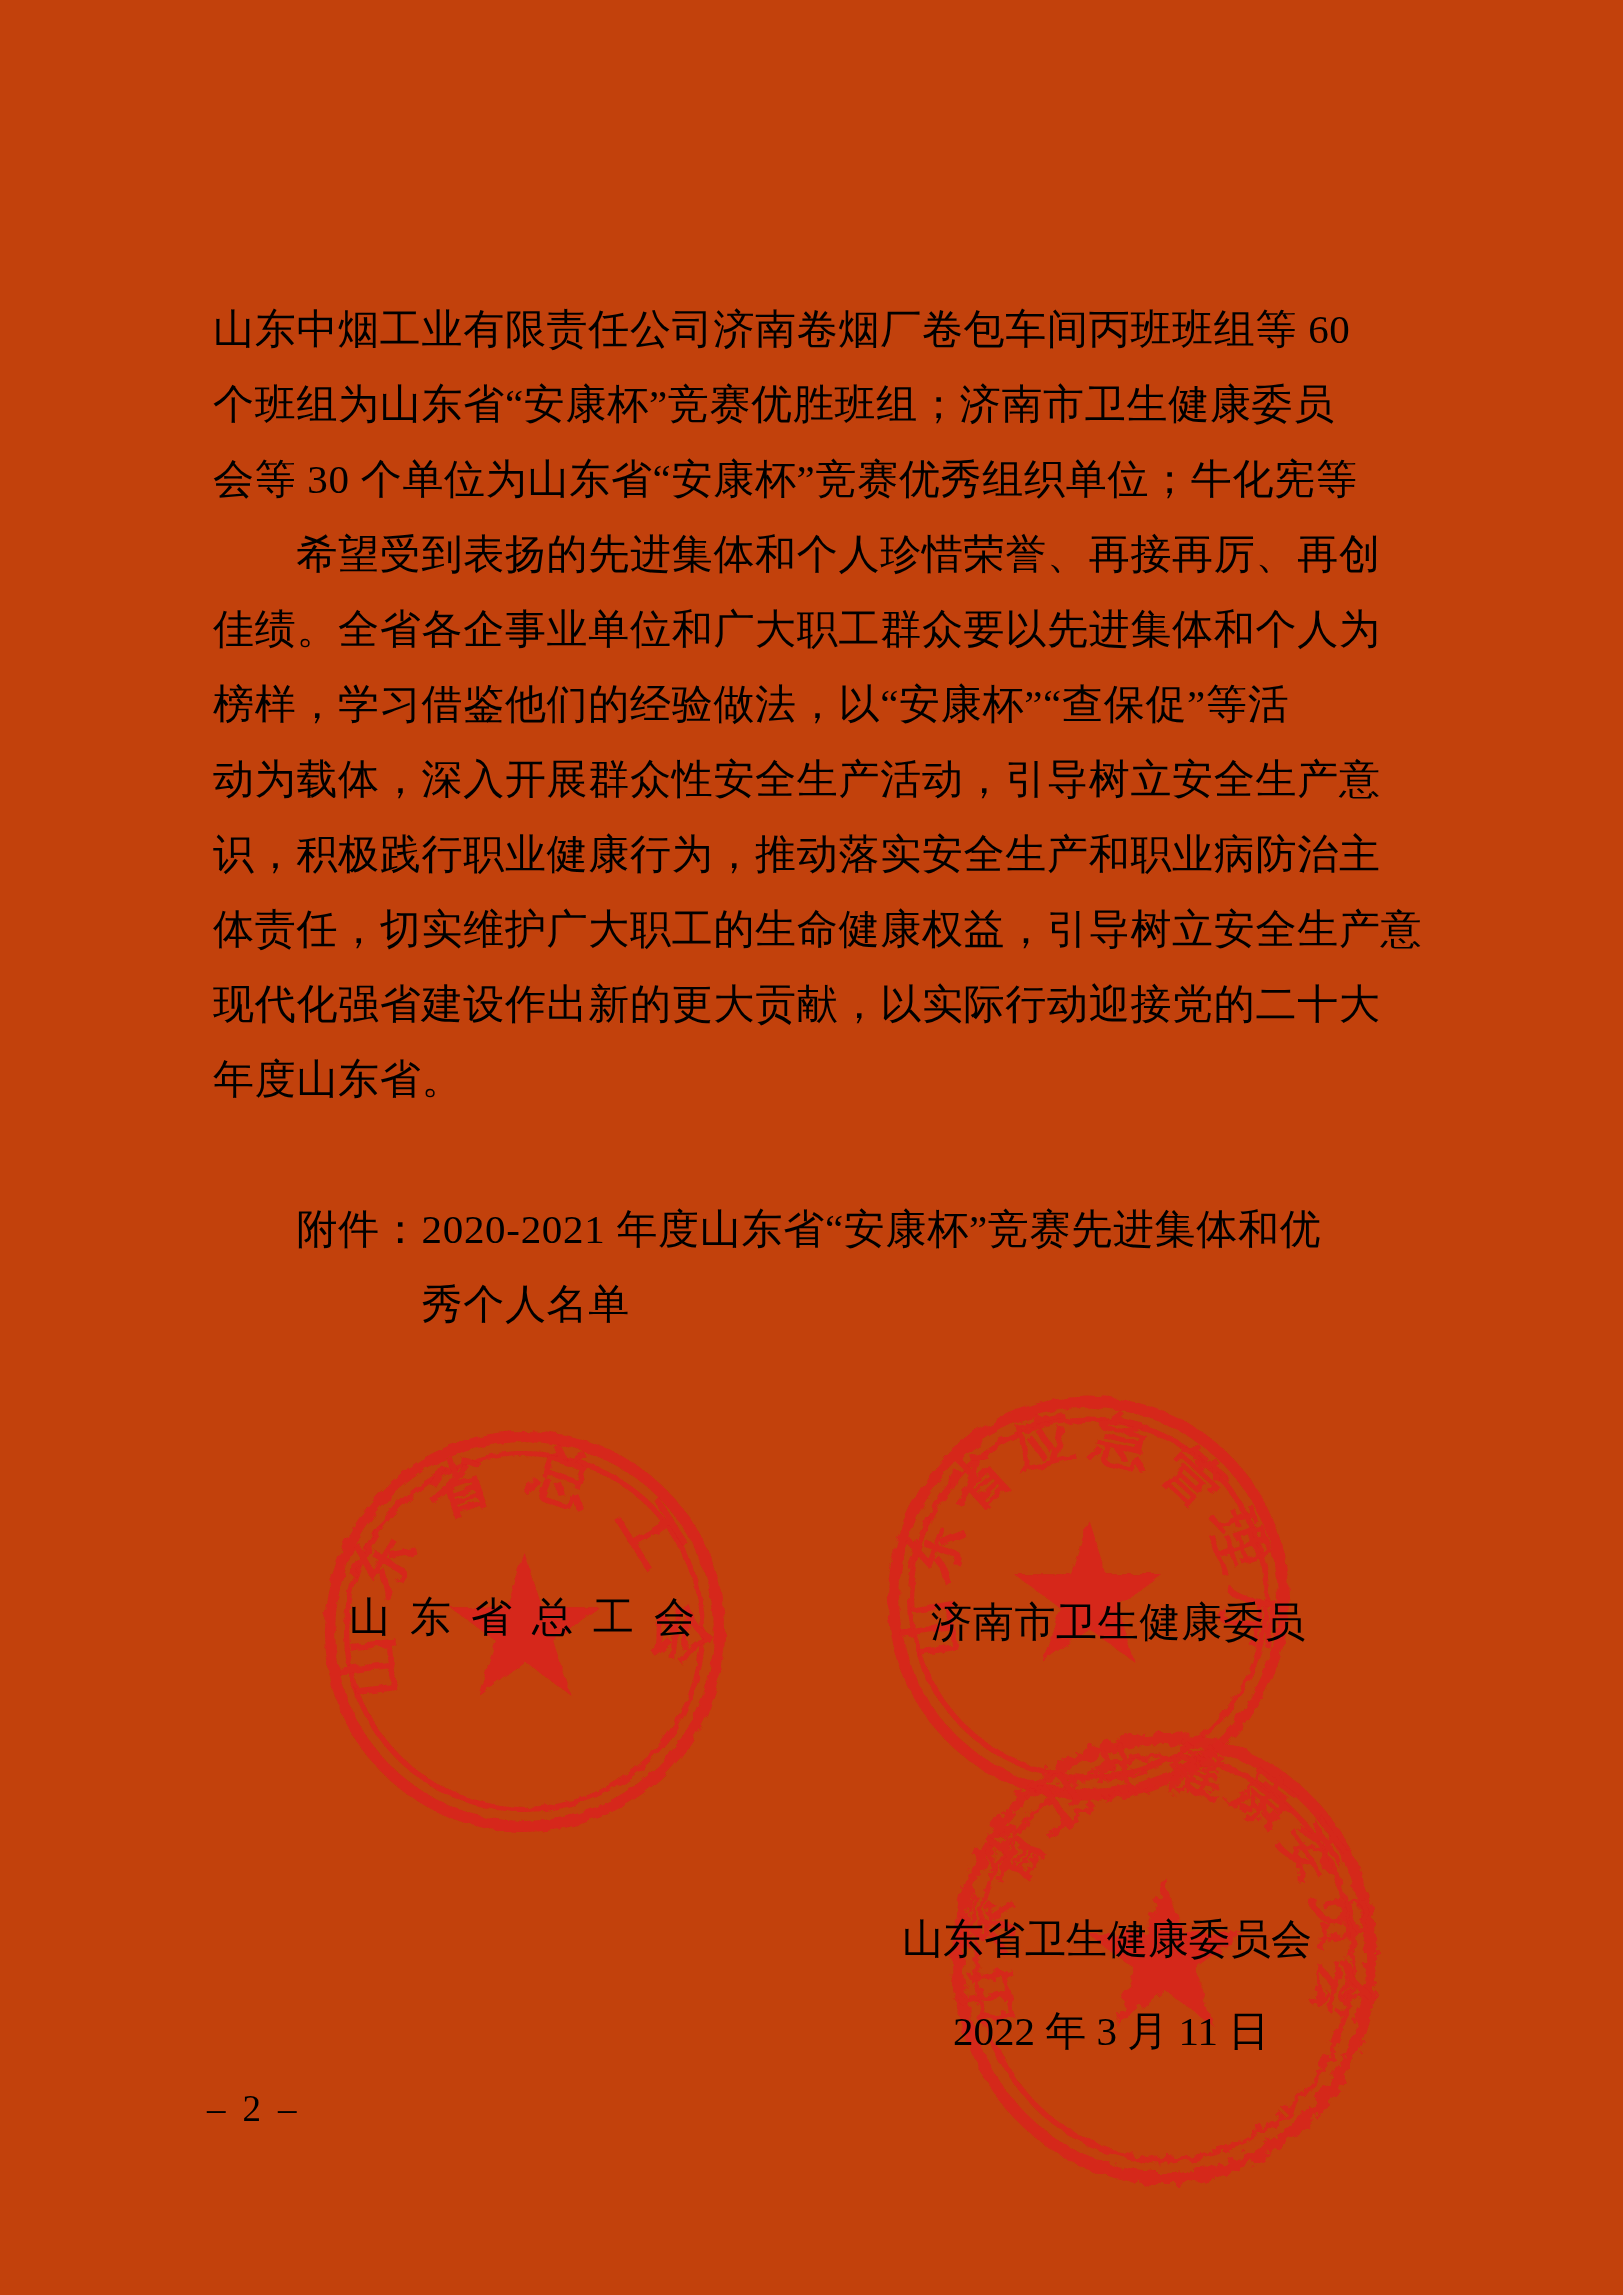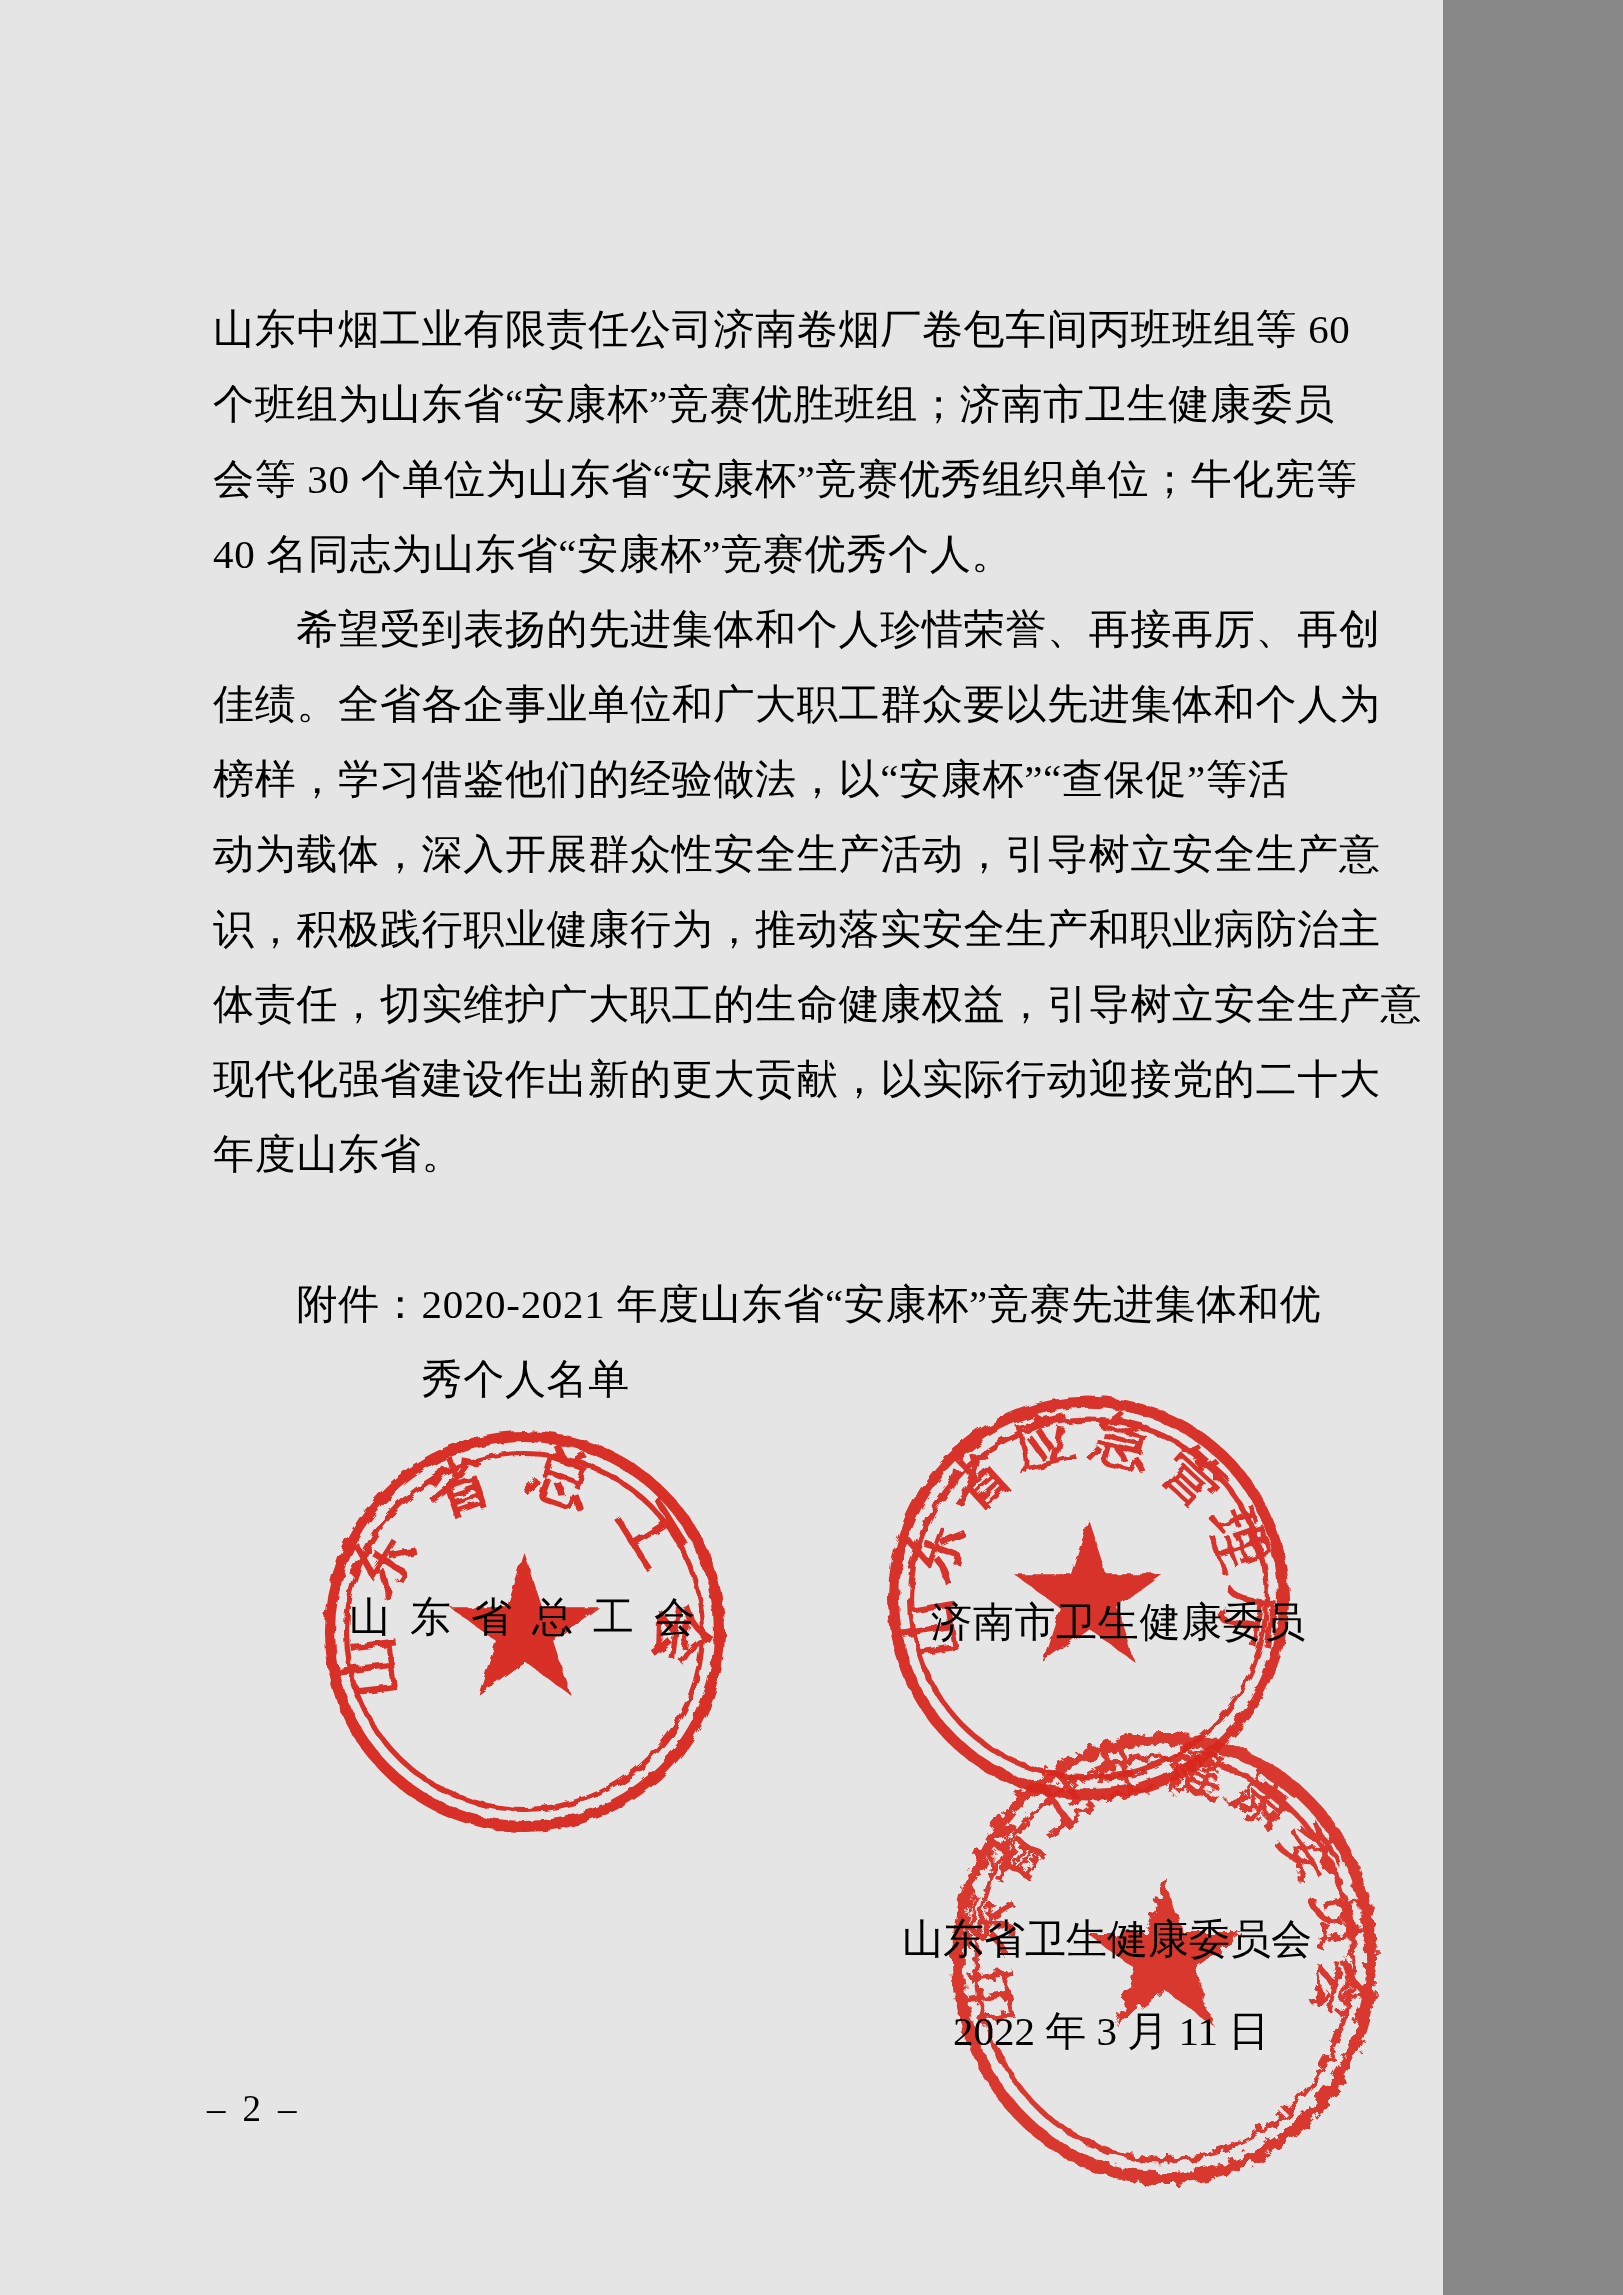--- a/index.html
+++ b/index.html
@@ -1,19 +1,19 @@
 <!DOCTYPE html>
 <html style="font-size:10.5px"><head>
 <meta charset="utf-8">
 <style>
   html,body{margin:0;padding:0;background:#888;}
   .page{
     position:relative;
-    width:1443px;height:2295px;
-    background:#e5e5e5;
+    width:1623px;height:2295px;
+    background:#c2410c;
     overflow:hidden;
     font-family:"Liberation Serif", serif;
     color:#000;
   }
   
   .body-text{
     position:absolute;
     left:213px; top:292px;
     width:1214px;
     font-size:41px;
@@ -60,21 +60,20 @@
 <div class="page">
 
   <div class="body-text">
 
       <div class="line">山东中烟工业有限责任公司济南卷烟厂卷包车间丙班班组等 60</div>
 
       <div class="line">个班组为山东省“安康杯”竞赛优胜班组；济南市卫生健康委员</div>
 
       <div class="line">会等 30 个单位为山东省“安康杯”竞赛优秀组织单位；牛化宪等</div>
 
-      <div class="line">40 名同志为山东省“安康杯”竞赛优秀个人。</div>
 
       <div class="line">　　希望受到表扬的先进集体和个人珍惜荣誉、再接再厉、再创</div>
 
       <div class="line">佳绩。全省各企事业单位和广大职工群众要以先进集体和个人为</div>
 
       <div class="line">榜样，学习借鉴他们的经验做法，以“安康杯”“查保促”等活</div>
 
       <div class="line">动为载体，深入开展群众性安全生产活动，引导树立安全生产意</div>
 
       <div class="line">识，积极践行职业健康行为，推动落实安全生产和职业病防治主</div>

